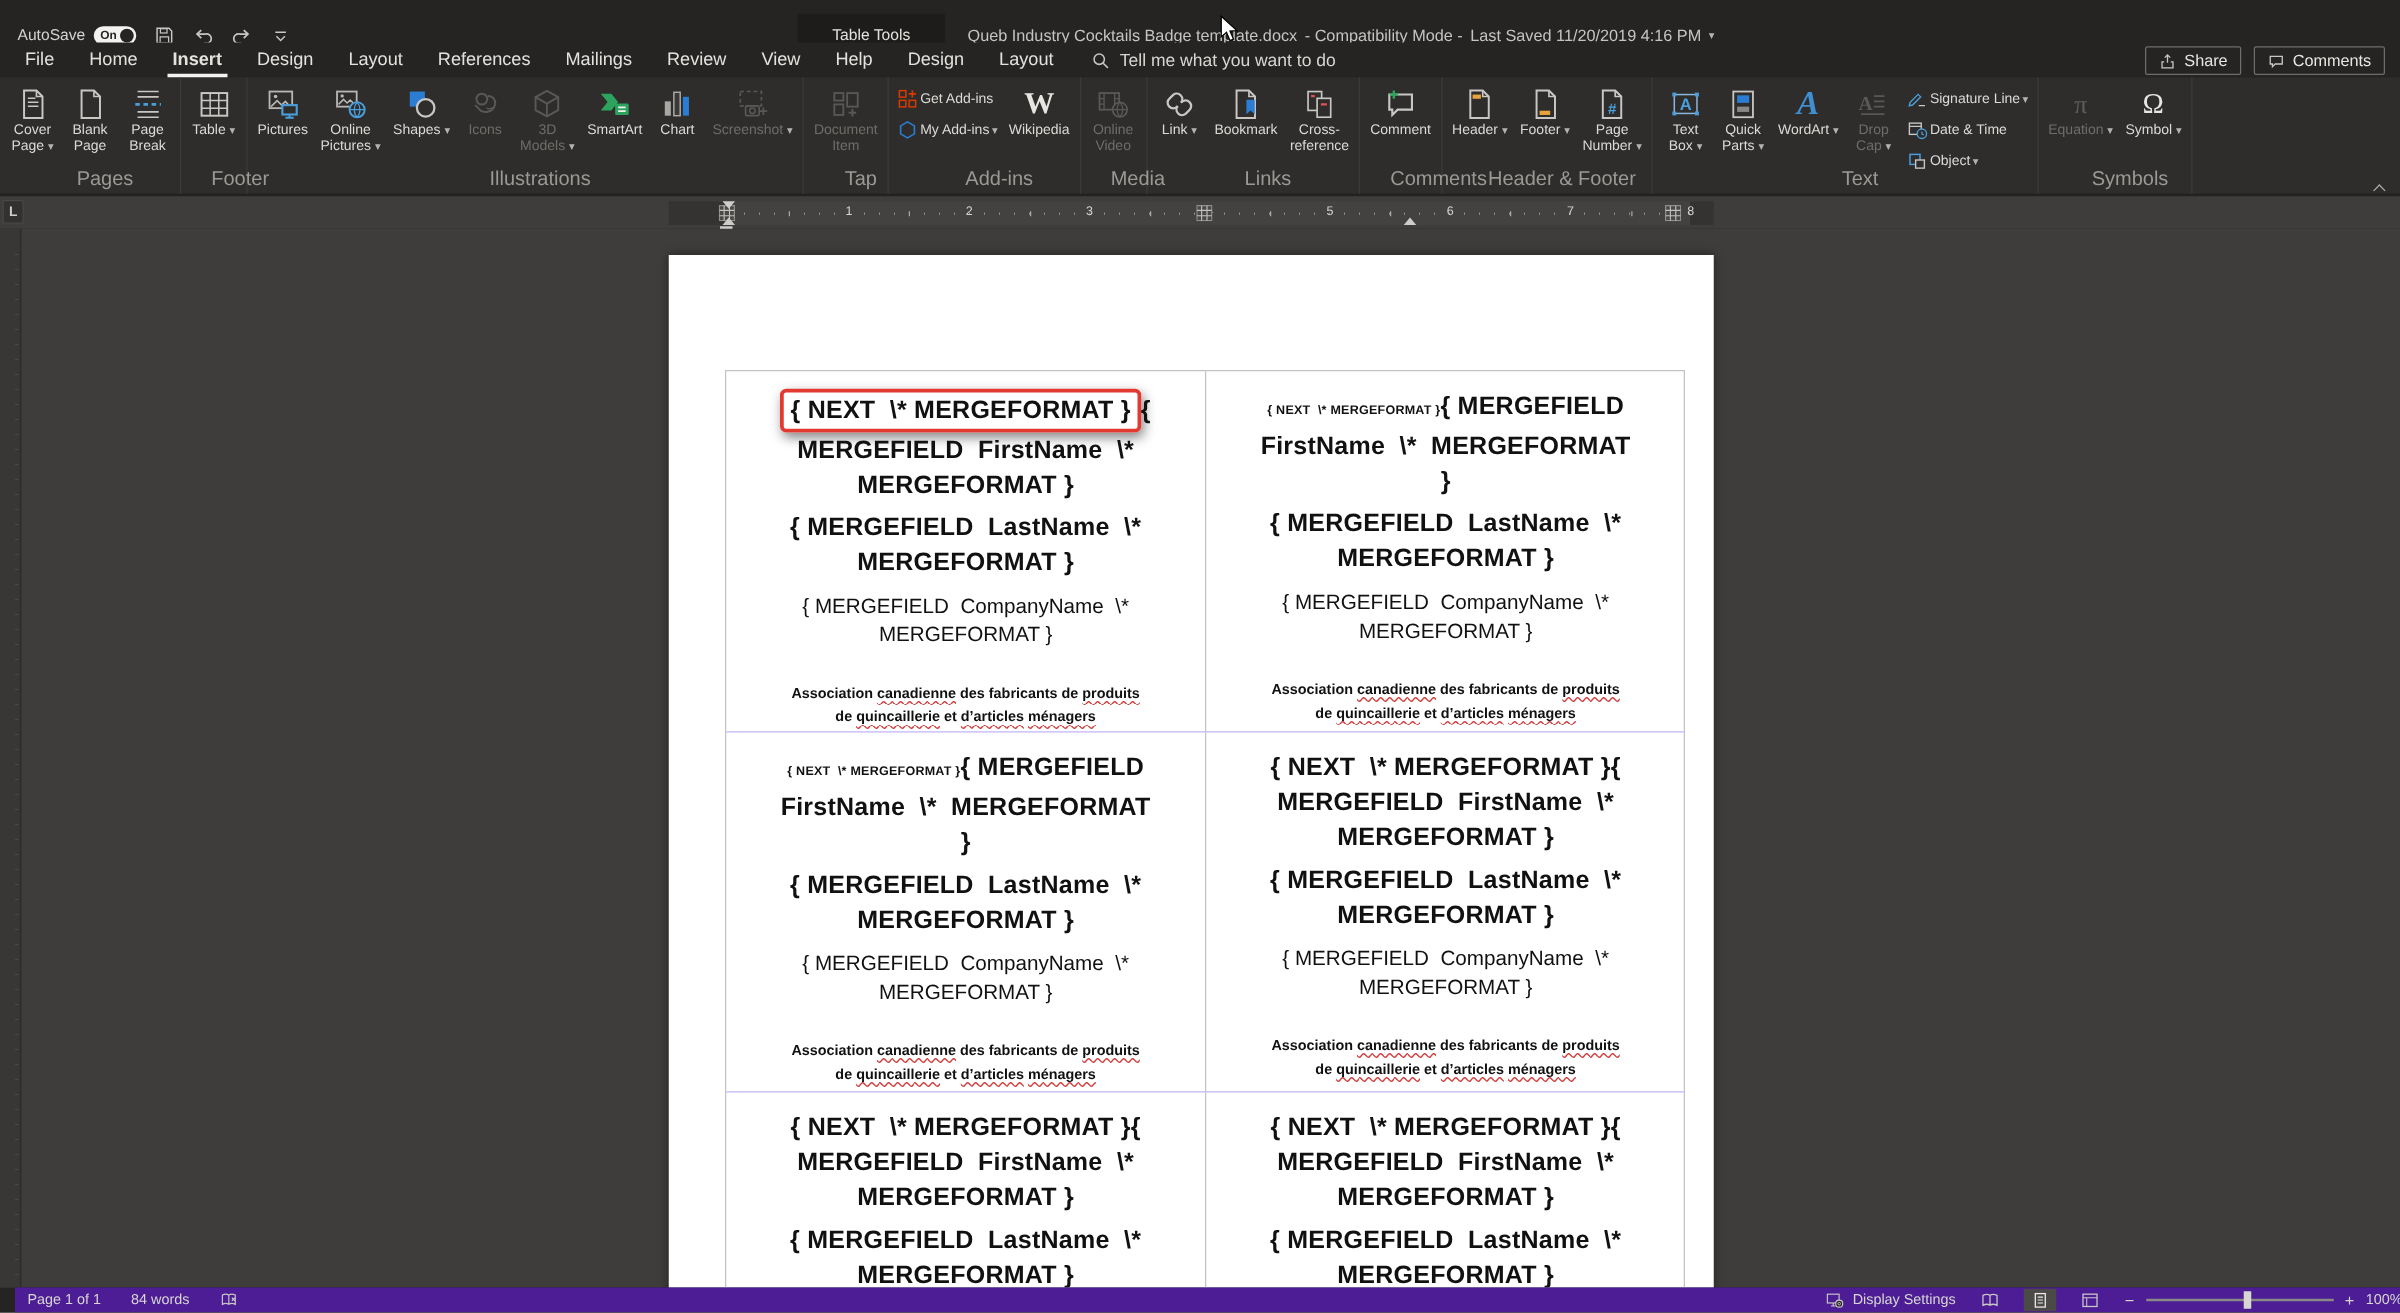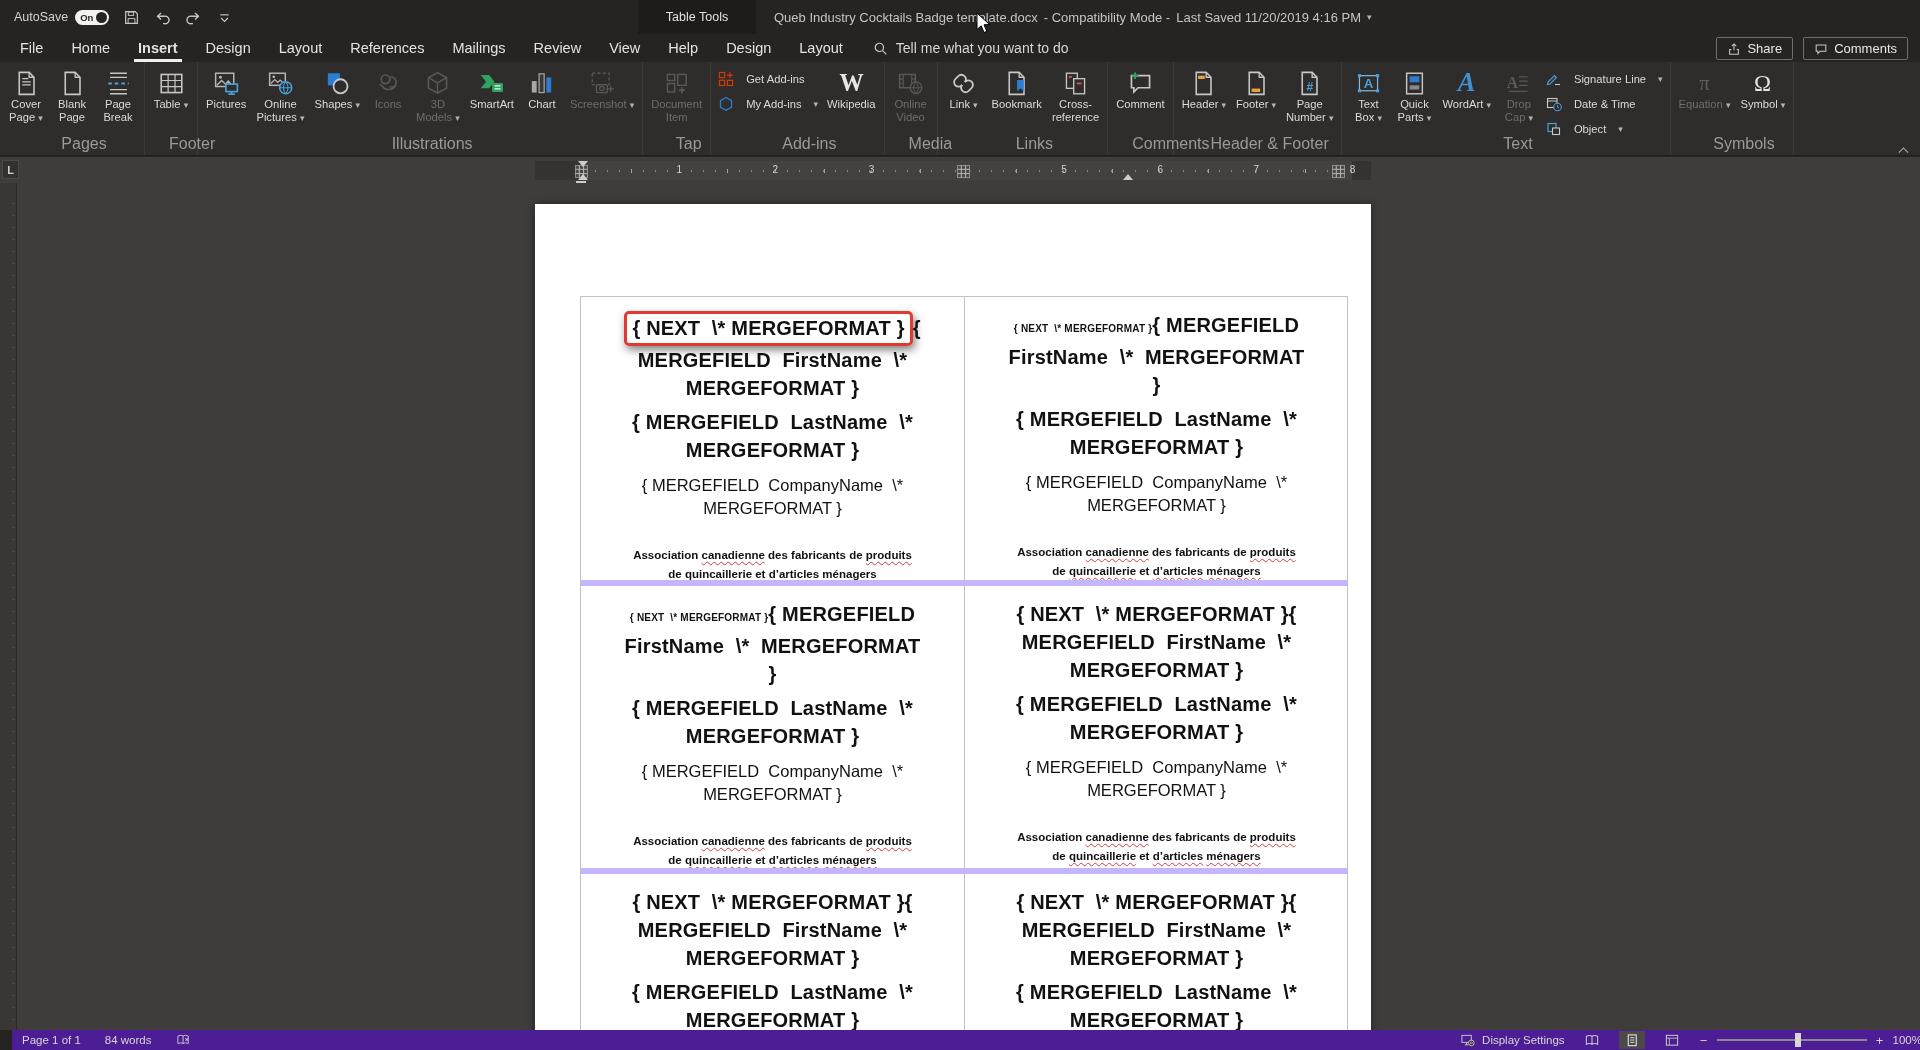--- a/index.html
+++ b/index.html
@@ -1,21 +1,21 @@
 <!DOCTYPE html>
 <html><head>
 <meta charset="utf-8">
 <style>
   * { margin:0; padding:0; box-sizing:border-box; }
   html,body { width:1920px; height:1050px; overflow:hidden; background:#252423;
               font-family:"Liberation Sans", sans-serif; -webkit-font-smoothing:antialiased; }
   .app { position:relative; width:1920px; height:1050px; }
 
   
-  .titlebar { position:absolute; left:0; top:0; width:100%; height:34px; background:#252423; color:#c9c7c5; }
+  .titlebar { position:absolute; left:0; top:11px; width:100%; height:34px; background:#252423; color:#c9c7c5; }
   .tb-left { position:absolute; left:14px; top:0; height:34px; display:flex; align-items:center; gap:14px; }
   .autosave { display:flex; align-items:center; gap:7px; font-size:12.5px; color:#d5d3d1; }
   .pill { width:34px; height:15px; background:#f3f2f1; border-radius:8px; position:relative; display:flex; align-items:center; }
   .pill .on { font-size:9.5px; font-weight:bold; color:#252423; margin-left:5px; }
   .pill .knob { position:absolute; right:2px; width:11px; height:11px; border-radius:50%; background:#252423; }
   .tbic { width:17px; height:17px; display:inline-block; }
   .tbic svg { width:100%; height:100%; display:block; }
   .ctx-block { position:absolute; left:638px; top:0; width:118px; height:34px; background:#1d1c1b;
                display:flex; align-items:center; justify-content:center; font-size:12.5px; color:#e3e1de; }
   .doc-title { position:absolute; left:774px; top:0; height:34px; display:flex; align-items:center; gap:6px;
@@ -44,21 +44,21 @@
   .rgroup-label { position:absolute; left:0; right:0; bottom:2px; text-align:center; font-size:16px; color:#9b9995; white-space:nowrap;padding-left:24px; }
   .rbtns { display:flex; align-items:stretch; height:100%; }
   .bigbtn { min-width:46px; padding:3px 5px 0; display:flex; flex-direction:column; align-items:center; cursor:default; }
   .bigbtn .bic { width:29px; height:29px; margin-top:2px; }
   .bigbtn .bic svg { width:100%; height:100%; }
   .lbl { font-size:11.2px; color:#dcdad7; line-height:13px; text-align:center; white-space:nowrap; }
   .bigbtn .car { margin-top:1px; }
   .bigbtn.disabled .lbl, .stackbtn.disabled .lbl { color:#6f6d6a; }
   .bigbtn.disabled svg, .stackbtn.disabled svg { opacity:.45; filter:grayscale(.8); }
   .stackcol { display:flex; flex-direction:column; justify-content:flex-start; gap:5px; padding:5px 4px 0; }
-  .stackbtn { display:flex; align-items:center; gap:12px; height:20px; font-size:12px; color:#dcdad7; white-space:nowrap; }
+  .stackbtn { display:flex; align-items:center; gap:2px; height:20px; font-size:12px; color:#dcdad7; white-space:nowrap; }
   .stackbtn .sic { width:16px; height:16px; flex:0 0 16px; }
   .stackbtn .sic svg { width:100%; height:100%; }
   .ribbon-collapse { position:absolute; right:10px; bottom:5px; width:10px; height:10px; }
   .ribbon-collapse i { display:block; width:7px; height:7px; border-left:1.5px solid #b5b3b0; border-top:1.5px solid #b5b3b0;
                        transform:rotate(45deg) translate(2px,2px); }
 
   
   .rulerrow { position:absolute; left:0; top:157px; width:100%; height:26px; background:#3e3d3c; }
   .tabsel { position:absolute; left:2px; top:3px; width:17px; height:19px; background:#33312f; border:1px solid #4a4846;
             color:#cfcdca; font-size:11px; font-weight:bold; display:flex; align-items:center; justify-content:center; }
@@ -78,21 +78,21 @@
 
   
   .canvas { position:absolute; left:0; top:183px; width:100%; height:847px; background:#3e3d3c; overflow:hidden; }
   .vruler { position:absolute; left:0; top:0; width:17px; height:100%; background:#383736; border-right:1px solid #2c2b2a; }
   .vruler::before { content:""; position:absolute; left:12px; top:20px; bottom:0; width:3px;
                     background:repeating-linear-gradient(180deg,#77757245 0 1px, transparent 1px 12px); }
   .page { position:absolute; left:535px; top:21px; width:836px; height:1400px; background:#ffffff;
           box-shadow:0 0 8px rgba(0,0,0,.45); }
   .wtable { position:absolute; left:45px; top:92px; width:768px; display:grid;
             grid-template-columns:384px 383px; grid-template-rows:289px 288px 290px; border:1px solid #c2c2c2; }
-  .bcell { border-right:1px solid #c2c2c2; border-bottom:6px solid #c4b5fd; overflow:hidden;
+  .bcell { border-right:1px solid #c2c2c2; border-bottom:1px solid #c4b5fd; overflow:hidden;
            padding:14px 15px 0; text-align:center; color:#111; }
   .bcell:nth-child(2n) { border-right:none; }
   .bline { white-space:pre; }
   .big  { font-size:20px; font-weight:bold; line-height:28px; letter-spacing:.2px; }
   .med  { font-size:16.5px; line-height:23px; }
   .smallnext { font-size:10px; font-weight:bold; letter-spacing:.2px; }
   .assoc { font-size:11.5px; font-weight:bold; line-height:19px; white-space:normal; }
   .sp { text-decoration:underline wavy #d23f3f 1px; text-underline-offset:2px; }
   .gap6 { height:6px; } .gap10 { height:10px; } .gap26 { height:26px; }
   .redbox { display:inline-block; border:3px solid #e23a30; border-radius:5px; padding:0 5px 1px;

